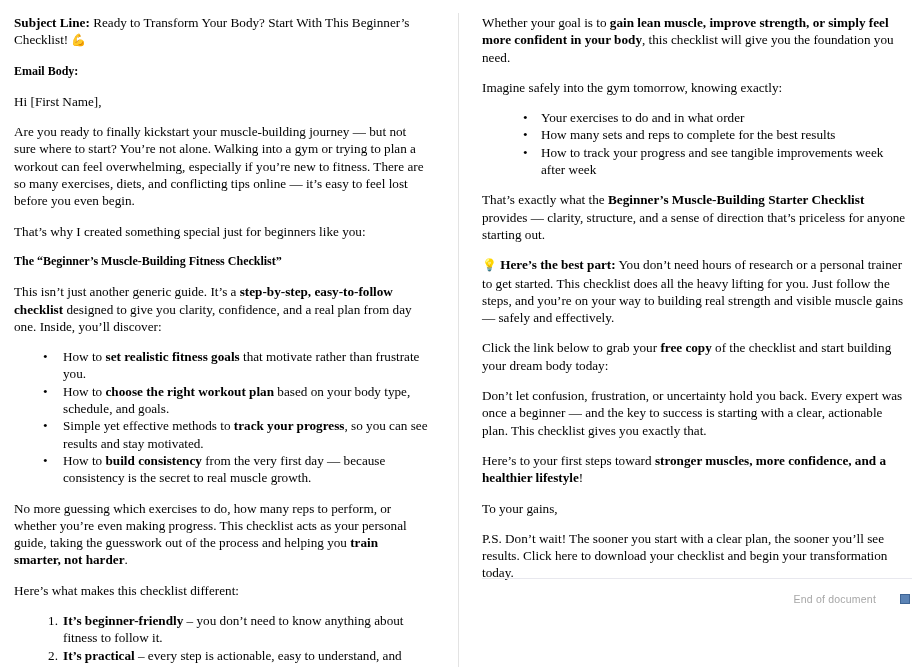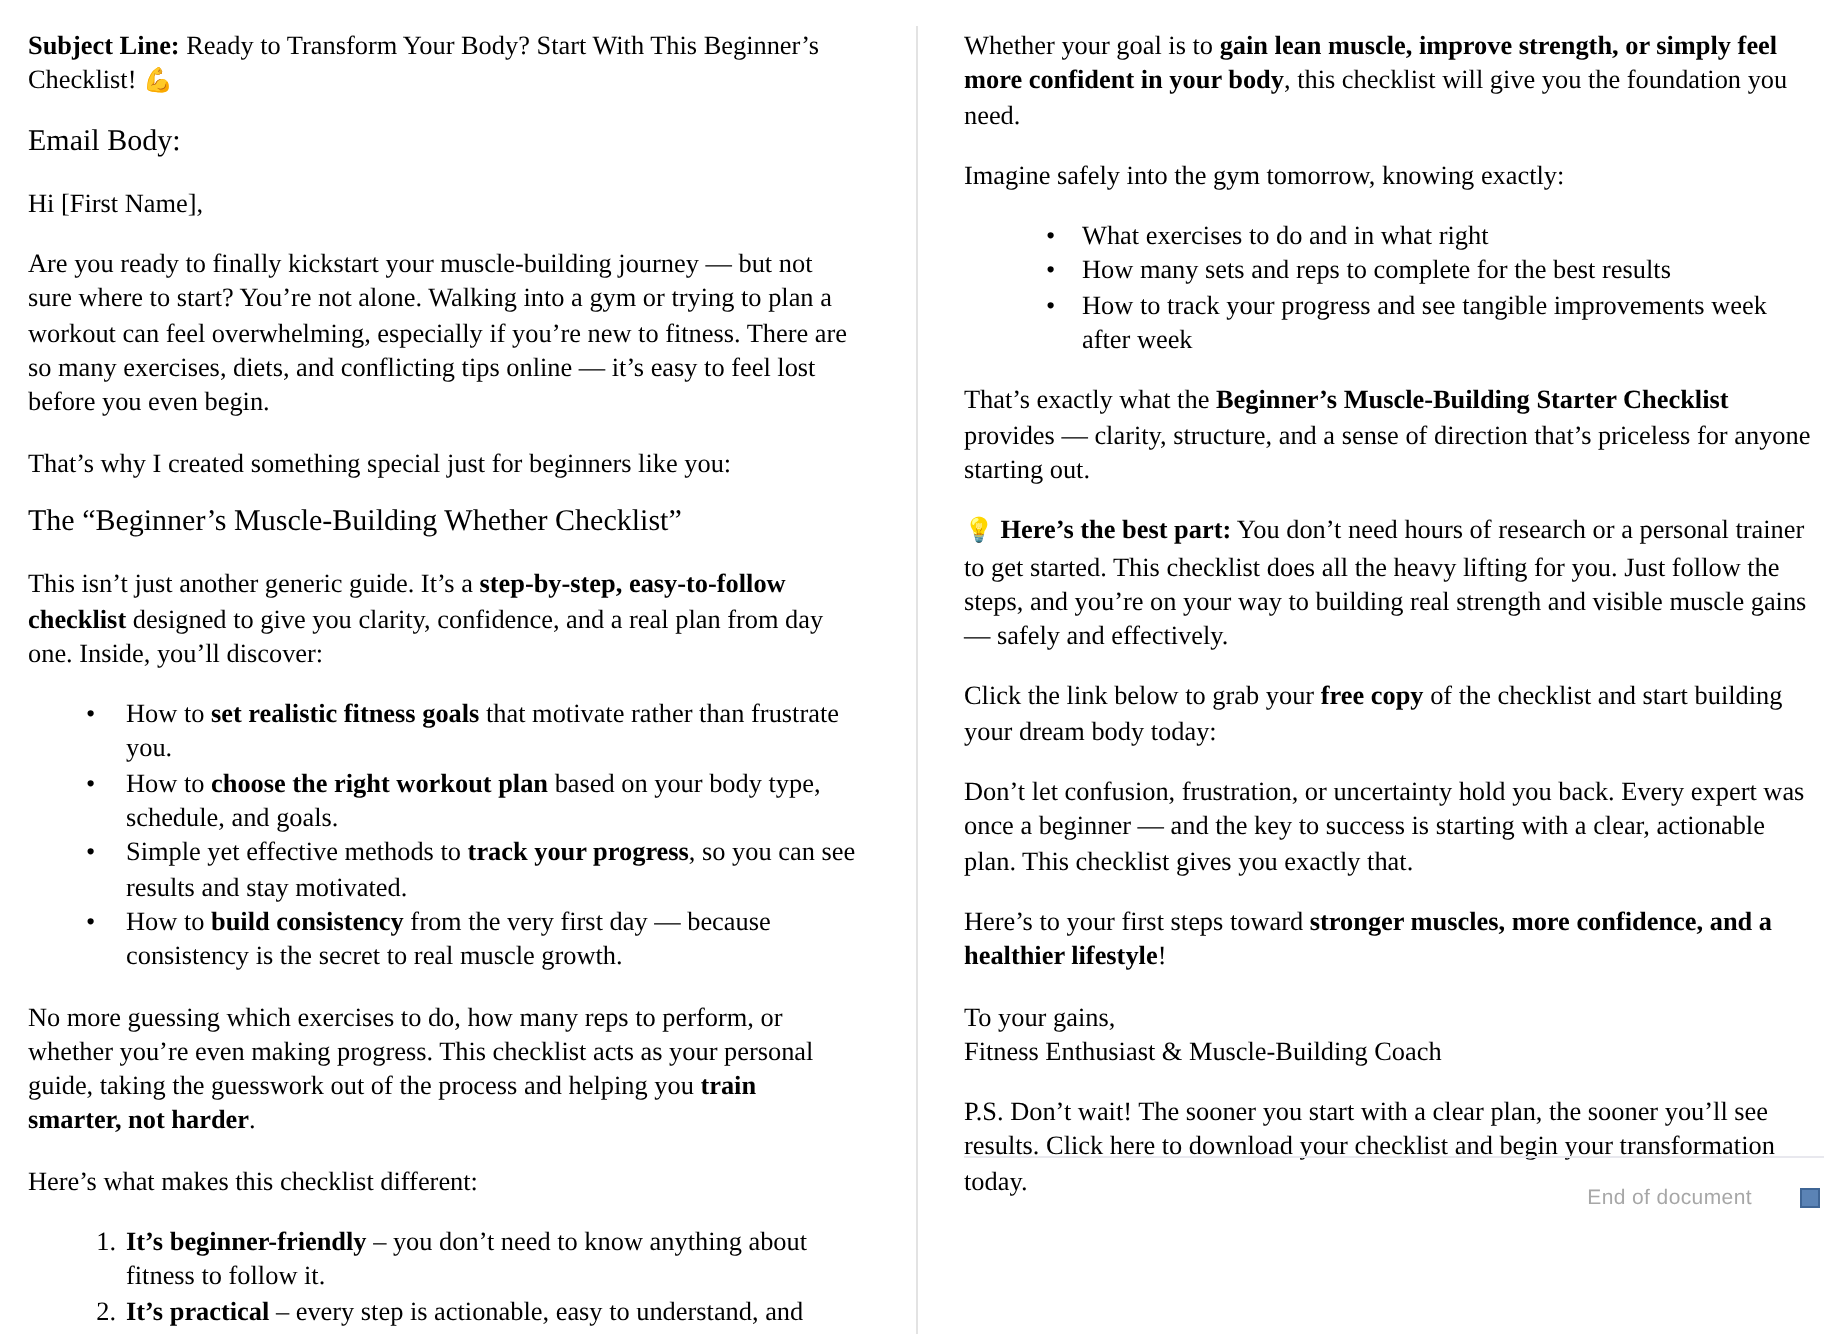--- a/index.html
+++ b/index.html
@@ -43,23 +43,23 @@
   
   .para {
     font-size: 13.2px;
     line-height: 17.3px;
     text-align: left;
     margin-bottom: 13px;
     hyphens: none;
   }
 
   .heading {
-    font-size: 15px;
-    line-height: 17.3px;
-    font-weight: normal;
+    font-size: 12px;
+    line-height: 17.3px;
+    font-weight: bold;
     margin-bottom: 13px;
   }
   b, strong { font-weight: bold; }
 
   
   ul.blist {
     list-style: none;
     margin: 0 0 13px 0;
     padding: 0;
   }
@@ -163,21 +163,21 @@
     <p class="para"><b>Subject Line:</b><span> Ready to Transform Your Body? Start With This Beginner’s Checklist! </span><span class="glyph">💪</span></p>
 
     <p class="heading">Email Body:</p>
 
     <p class="para">Hi [First Name],</p>
 
     <p class="para">Are you ready to finally kickstart your muscle-building journey — but not sure where to start? You’re not alone. Walking into a gym or trying to plan a workout can feel overwhelming, especially if you’re new to fitness. There are so many exercises, diets, and conflicting tips online — it’s easy to feel lost before you even begin.</p>
 
     <p class="para">That’s why I created something special just for beginners like you:</p>
 
-    <p class="heading">The “Beginner’s Muscle-Building Whether Checklist”</p>
+    <p class="heading">The “Beginner’s Muscle-Building Fitness Checklist”</p>
 
     <p class="para"><span>This isn’t just another generic guide. It’s a </span><b>step-by-step, easy-to-follow checklist</b><span> designed to give you clarity, confidence, and a real plan from day one. Inside, you’ll discover:</span></p>
 
     <ul class="blist">
       <li><span>How to </span><b>set realistic fitness goals</b><span> that motivate rather than frustrate you.</span></li>
       <li><span>How to </span><b>choose the right workout plan</b><span> based on your body type, schedule, and goals.</span></li>
       <li><span>Simple yet effective methods to </span><b>track your progress</b><span>, so you can see results and stay motivated.</span></li>
       <li><span>How to </span><b>build consistency</b><span> from the very first day — because consistency is the secret to real muscle growth.</span></li>
     </ul>
 
@@ -193,39 +193,38 @@
 
   </div>
 
   <div class="column" id="column-right">
 
     <p class="para"><span>Whether your goal is to </span><b>gain lean muscle, improve strength, or simply feel more confident in your body</b><span>, this checklist will give you the foundation you need.</span></p>
 
     <p class="para">Imagine safely into the gym tomorrow, knowing exactly:</p>
 
     <ul class="blist">
-      <li>What exercises to do and in what right</li>
+      <li>Your exercises to do and in what order</li>
       <li>How many sets and reps to complete for the best results</li>
       <li>How to track your progress and see tangible improvements week after week</li>
     </ul>
 
     <p class="para"><span>That’s exactly what the </span><b>Beginner’s Muscle-Building Starter Checklist</b><span> provides — clarity, structure, and a sense of direction that’s priceless for anyone starting out.</span></p>
 
     <p class="para"><span class="glyph">💡</span> <b>Here’s the best part:</b><span> You don’t need hours of research or a personal trainer to get started. This checklist does all the heavy lifting for you. Just follow the steps, and you’re on your way to building real strength and visible muscle gains — safely and effectively.</span></p>
 
     <p class="para"><span>Click the link below to grab your </span><b>free copy</b><span> of the checklist and start building your dream body today:</span></p>
 
 
     <p class="para">Don’t let confusion, frustration, or uncertainty hold you back. Every expert was once a beginner — and the key to success is starting with a clear, actionable plan. This checklist gives you exactly that.</p>
 
     <p class="para"><span>Here’s to your first steps toward </span><b>stronger muscles, more confidence, and a healthier lifestyle</b><span>!</span></p>
 
     <div class="sig-block">
       <div class="sig-line">To your gains,</div>
-      <div class="sig-line">Fitness Enthusiast &amp; Muscle-Building Coach</div>
     </div>
 
     <p class="para">P.S. Don’t wait! The sooner you start with a clear plan, the sooner you’ll see results. Click here to download your checklist and begin your transformation today.</p>
 
   </div>
 
   <div id="eod-rule"></div>
   <div id="eod-wrap">
     <span id="eod-label">End of document</span>
     <span id="eod-marker"></span>

